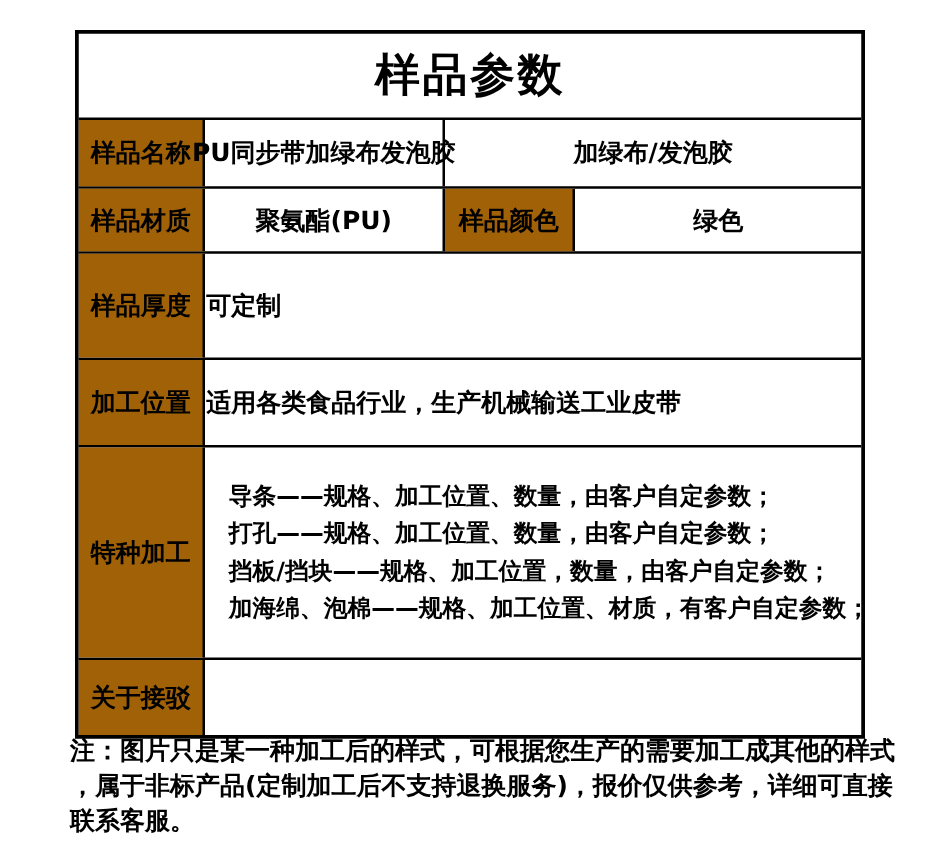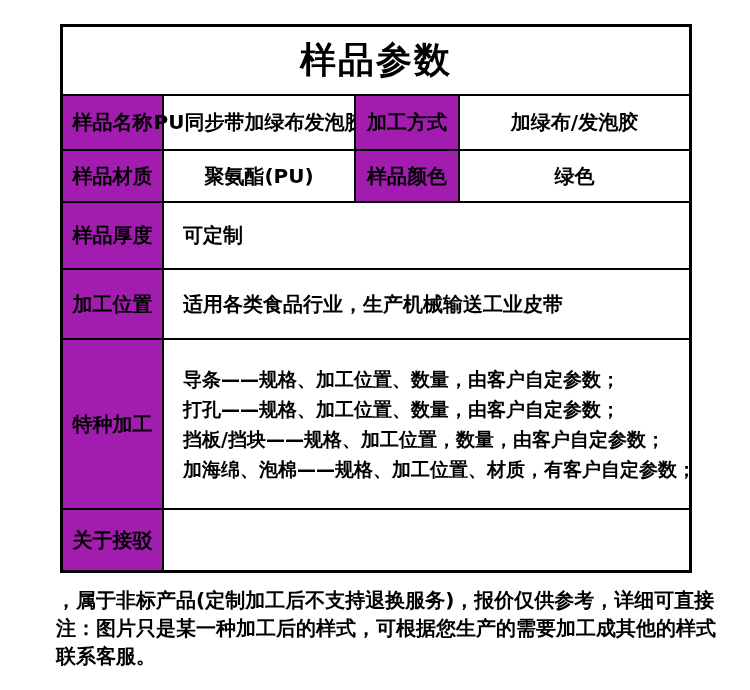--- a/index.html
+++ b/index.html
@@ -32,21 +32,21 @@
   .t-row:first-child { border-top: none; }
 
   .cell {
     display: flex;
     align-items: center;
     font-size: 20px;
     line-height: 1.25;
     white-space: nowrap;
   }
   .cell-label {
-    background: #a21caf;
+    background: #a16207;
     justify-content: center;
     width: 101px;
     flex: none;
     border-right: 2px solid #000000;
   }
   .cell-label.second {
     width: 104px;
   }
   .cell-value-1 {
     width: 192px;
@@ -54,37 +54,37 @@
     justify-content: center;
     border-right: 2px solid #000000;
   }
   .cell-value-2 {
     flex: 1;
     justify-content: center;
   }
   .cell-value-wide {
     flex: 1;
     justify-content: flex-start;
-    padding-left: 19px;
+    padding-left: 1px;
   }
 
   .row-title {
     height: 67px;
     align-items: center;
     justify-content: center;
     display: flex;
     border-radius: 26px;
   }
   .table-title {
     font-size: 36px;
     letter-spacing: 2px;
   }
   .row-1 { height: 55px; }
   .row-2 { height: 52px; }
-  .row-3 { height: 67px; }
+  .row-3 { height: 85px; }
   .row-4 { height: 70px; }
   .row-5 { height: 170px; }
   .row-6 { height: 62px; }
 
   .special-lines {
     flex: 1;
     display: flex;
     flex-direction: column;
     justify-content: center;
     align-items: flex-start;
@@ -115,21 +115,20 @@
 
 <div class="spec-table">
 
   <div class="t-row row-title">
     <span class="table-title">样品参数</span>
   </div>
 
   <div class="t-row row-1">
     <div class="cell cell-label">样品名称</div>
     <div class="cell cell-value-1">PU同步带加绿布发泡胶</div>
-    <div class="cell cell-label second">加工方式</div>
     <div class="cell cell-value-2">加绿布/发泡胶</div>
   </div>
 
   <div class="t-row row-2">
     <div class="cell cell-label">样品材质</div>
     <div class="cell cell-value-1">聚氨酯(PU)</div>
     <div class="cell cell-label second">样品颜色</div>
     <div class="cell cell-value-2">绿色</div>
   </div>
 
@@ -153,16 +152,16 @@
     </div>
   </div>
 
   <div class="t-row row-6">
     <div class="cell cell-label">关于接驳</div>
   </div>
 
 </div>
 
 <div class="note">
+  <div class="note-line">注：图片只是某一种加工后的样式，可根据您生产的需要加工成其他的样式</div>
   <div class="note-line">，属于非标产品(定制加工后不支持退换服务)，报价仅供参考，详细可直接</div>
-  <div class="note-line">注：图片只是某一种加工后的样式，可根据您生产的需要加工成其他的样式</div>
   <div class="note-line">联系客服。</div>
 </div>
 
 </body></html>

